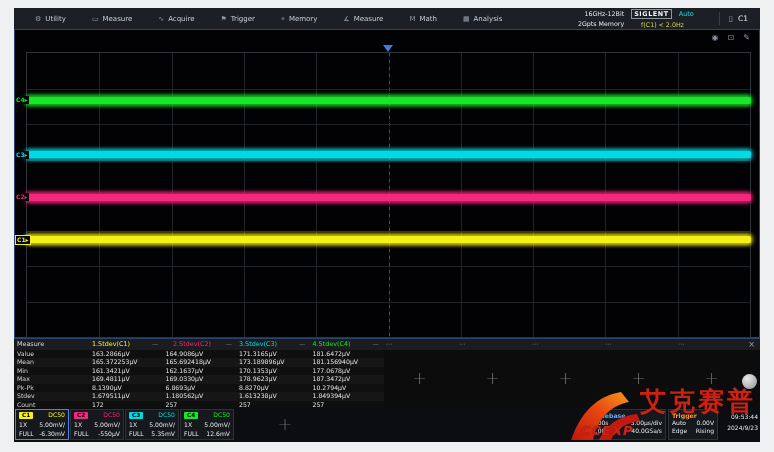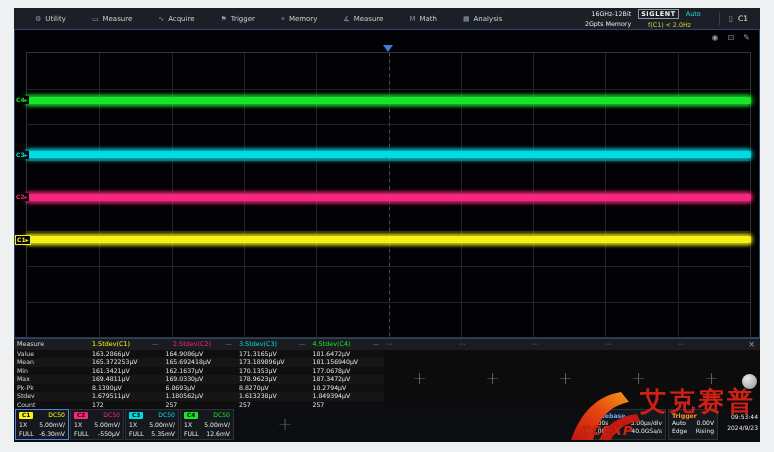--- a/index.html
+++ b/index.html
@@ -6,21 +6,21 @@
   .stage{position:relative;width:774px;height:452px;background:#eef0f2;font-family:"DejaVu Sans",sans-serif;overflow:hidden;}
   .ui{position:absolute;left:14px;top:8px;width:746px;height:434px;background:#000;}
 
   
   .menubar{position:absolute;left:0;top:0;width:746px;height:21px;background:#1c2026;display:flex;align-items:center;}
   .menu-items{display:flex;align-items:center;padding-left:8px;}
   .menu-item{display:flex;align-items:center;gap:4px;padding:0 13px;height:21px;color:#c9ced4;font-size:7px;cursor:pointer;}
   .mi-icon{color:#8d97a3;font-size:7px;}
   .mb-right{margin-left:auto;display:flex;align-items:center;height:21px;}
   .acq{color:#e3e6ea;font-size:6.3px;text-align:right;line-height:1.55;margin-right:7px;}
-  .brandblock{display:flex;flex-direction:column;justify-content:center;height:15px;margin-right:9px;}
+  .brandblock{display:flex;flex-direction:column;justify-content:center;height:15px;margin-right:16px;}
   .brandrow{display:flex;align-items:center;gap:7px;}
   .brand{color:#f2f4f6;font-size:6.4px;font-weight:bold;letter-spacing:.6px;border:1px solid #8d959e;padding:0 2px;}
   .auto{color:#1ad9d9;font-size:6.5px;}
   .fcounter{color:#d8d33a;font-size:6.3px;margin-top:1.5px;text-align:center;}
   .sep{width:1px;height:13px;background:#3a4049;margin:0 9px;}
   .srcicon{color:#98a0aa;font-size:7.5px;margin-right:5px;}
   .src{color:#e6e9ec;font-size:7.5px;margin-right:12px;}
 
   
   .displayarea{position:absolute;left:0;top:21px;width:746px;height:309px;background:#020204;box-shadow:inset 0 0 0 1px #27456e;}

